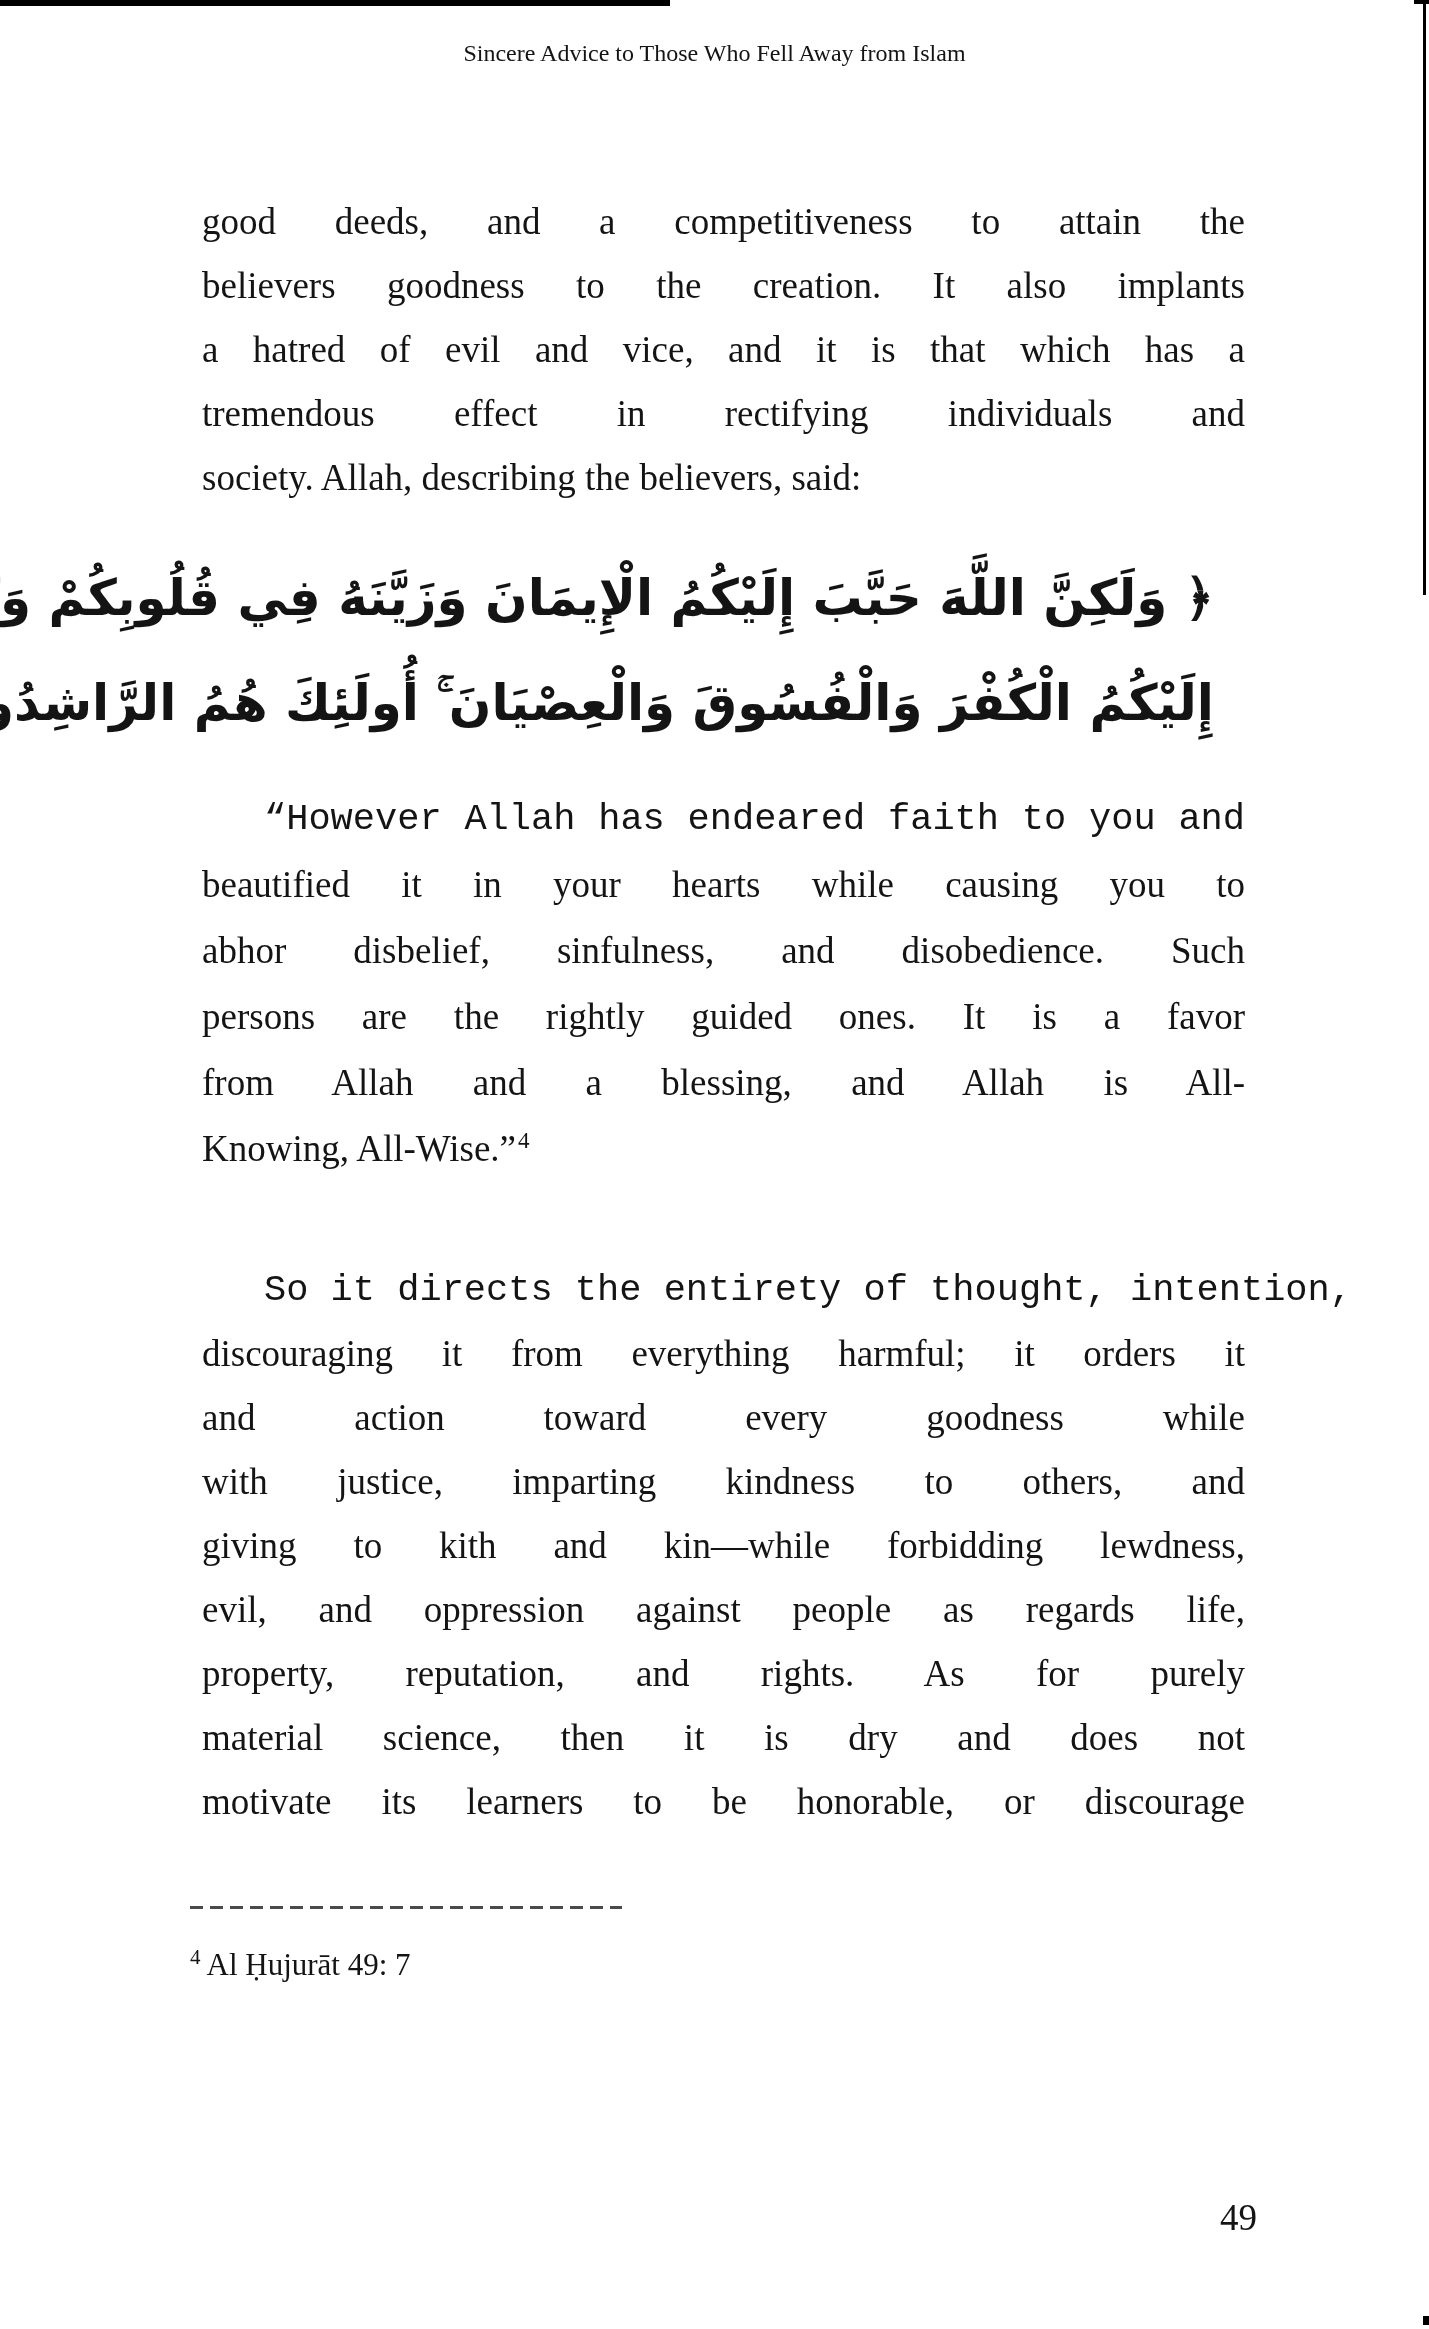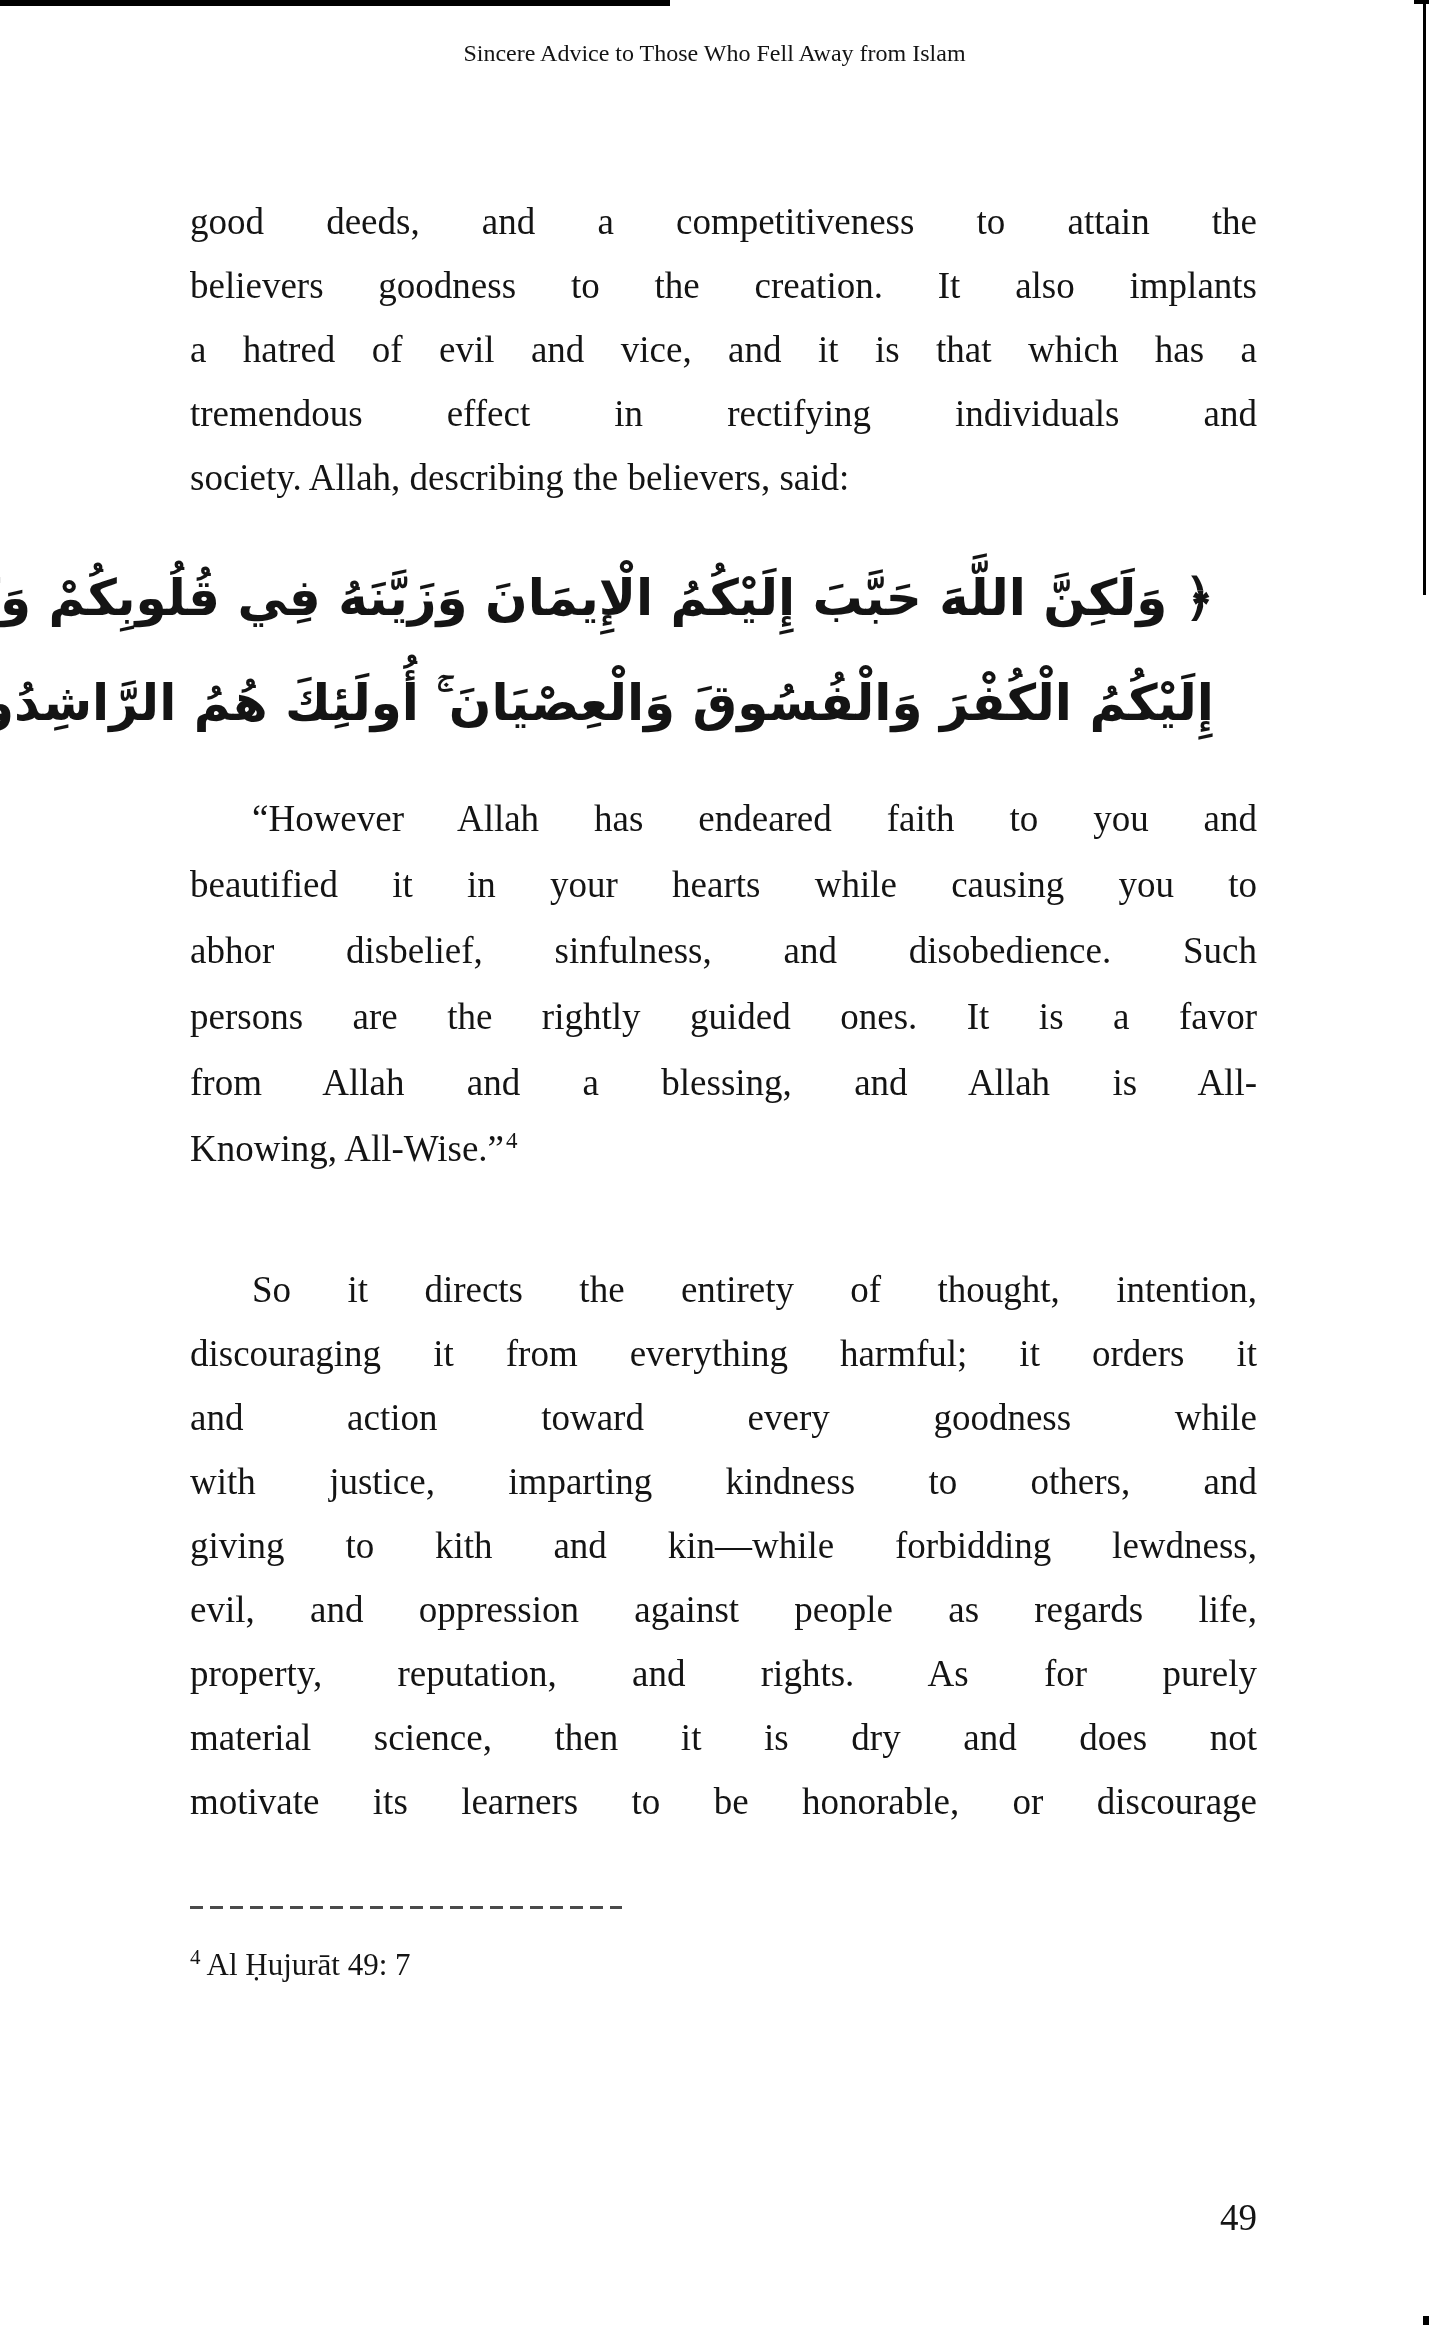--- a/index.html
+++ b/index.html
@@ -8,29 +8,29 @@
     background:#ffffff; color:#141414;
     font-family:"Liberation Serif", serif;
     overflow:hidden;
   }
   .artifact { position:absolute; background:#000; }
   .header {
     position:absolute; top:40px; left:181px; width:1067px;
     text-align:center; font-size:24px; white-space:nowrap;
   }
   .content { position:absolute; top:150px; left:190px; width:1067px; }
-  .para { margin:0; }
+  .para { margin:12px; }
   .para-1 { margin-top:40px; }
   .line {
     font-size:37px; line-height:64px;
     text-align:justify; text-align-last:justify;
     white-space:nowrap;
   }
   .line.last { text-align:left; text-align-last:left; }
-  .line.indent { padding-left:62px; }
+  .line.indent { padding-left:62px;font-family:Liberation Mono, monospace; }
   .quote-block .line { line-height:66px; }
   .quote-block { margin-top:30px; }
   .arabic {
     direction:rtl; margin-top:36px; width:1024px;
     font-family:"DejaVu Sans", sans-serif; font-weight:bold; font-size:50px;
   }
   .arabic .aline {
     line-height:105px; white-space:nowrap;
     text-align:justify; text-align-last:justify;
   }

